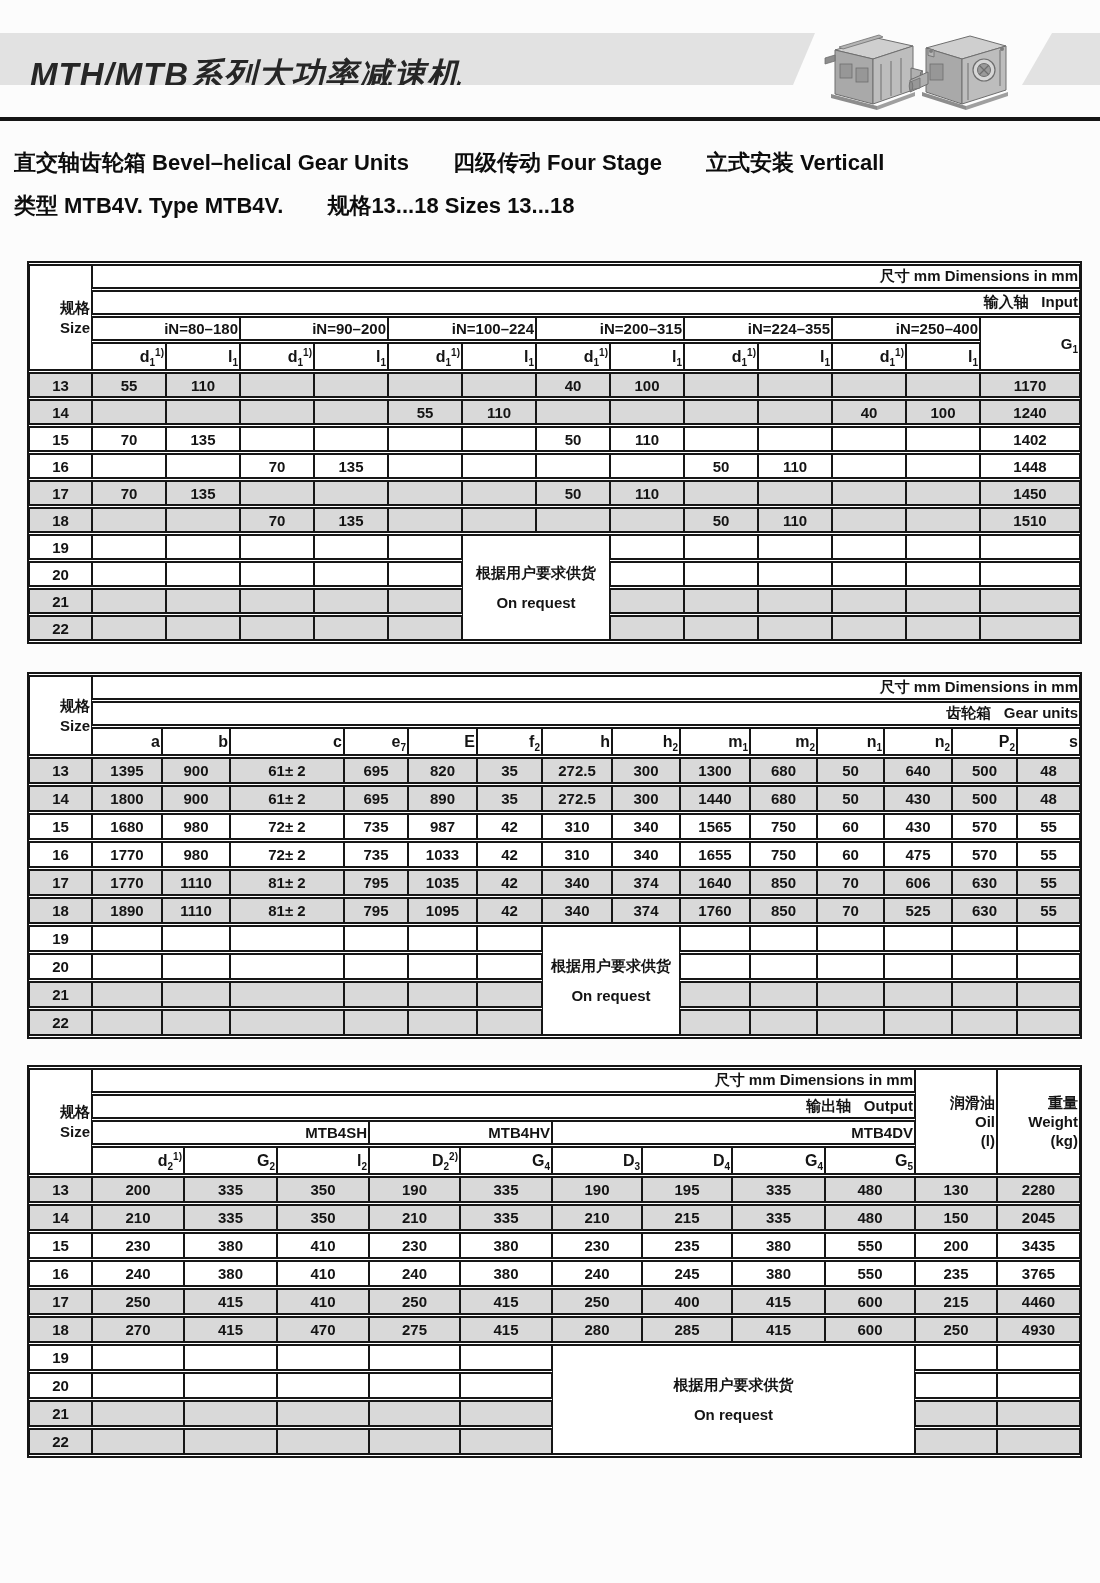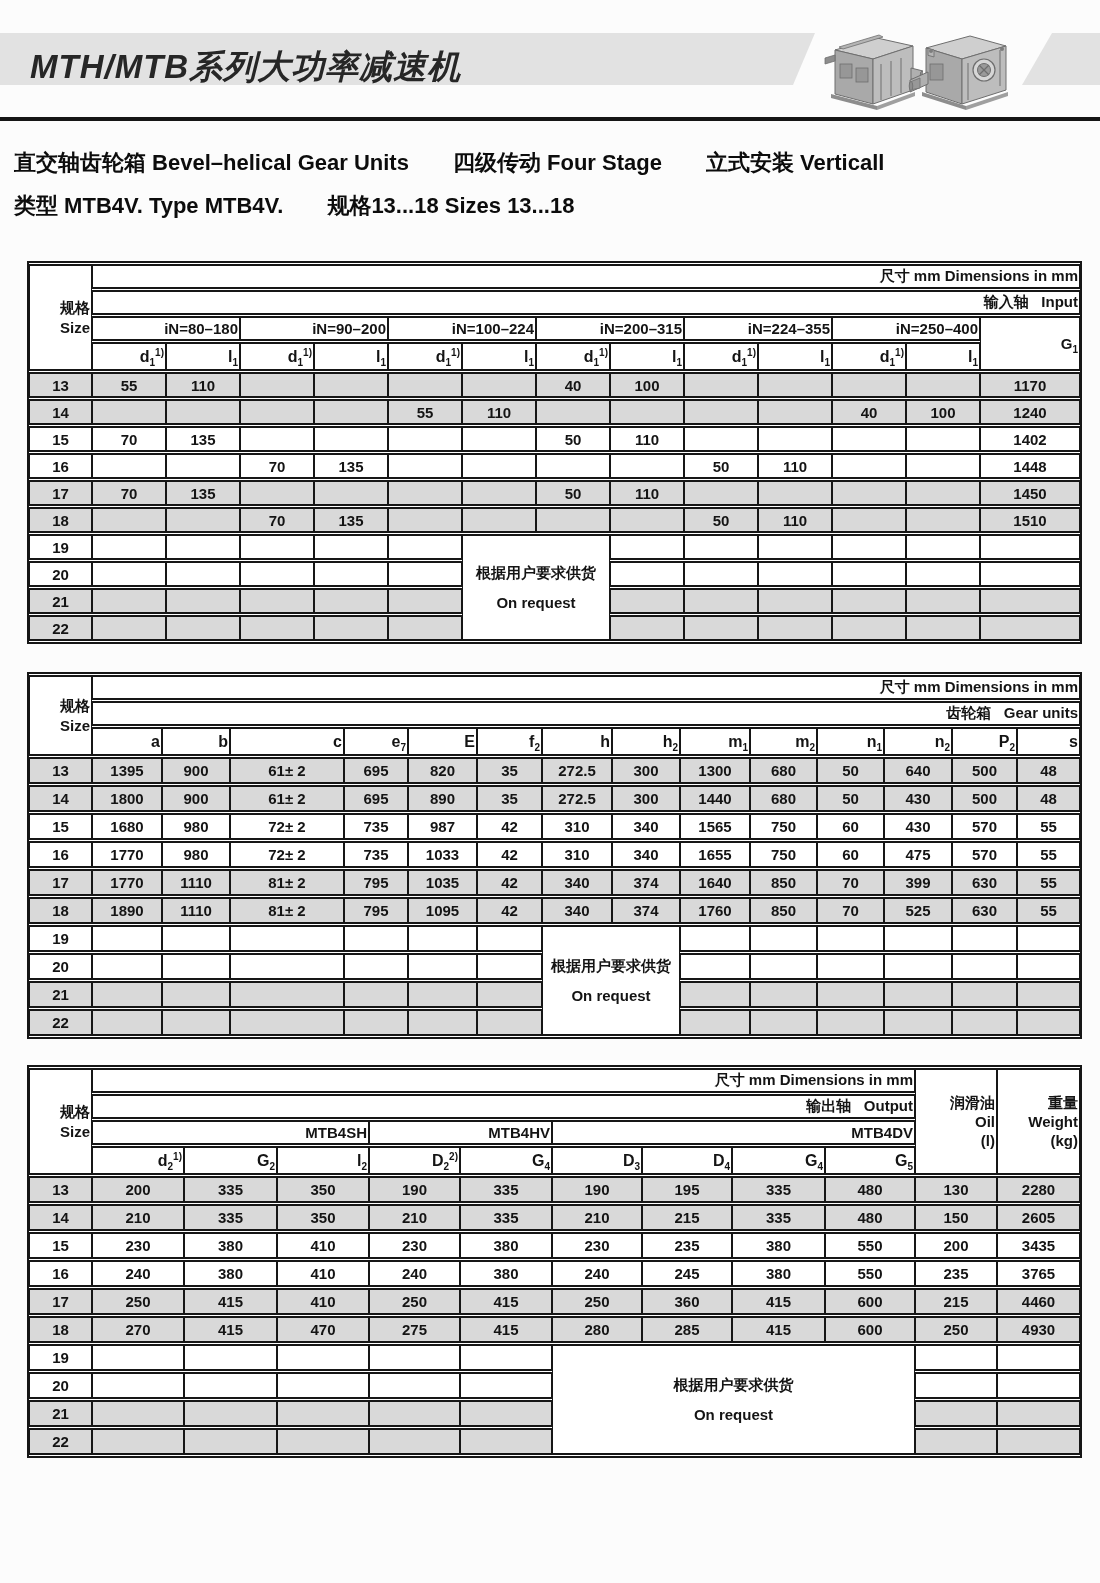--- a/index.html
+++ b/index.html
@@ -18,21 +18,21 @@
     position:absolute; left:0; top:33px; width:815px; height:52px;
     background:#e2e2e2;
     clip-path:polygon(0 0, 100% 0, calc(100% - 22px) 100%, 0 100%);
   }
   .bandR {
     position:absolute; right:0; top:33px; width:78px; height:52px;
     background:#e2e2e2;
     clip-path:polygon(30px 0, 100% 0, 100% 100%, 0 100%);
   }
   .title {
-    margin:0; padding:8px 0 0 30px;
+    margin:0; padding:16px 0 0 30px;
     font-size:33px; font-style:italic; line-height:52px;
     letter-spacing:1px; color:#262626; white-space:nowrap;
   }
   .gb { position:absolute; }
   .gb1 { left:823px; top:20px; width:100px; height:92px; }
   .gb2 { left:908px; top:18px; width:108px; height:98px; }
 
   
   .sub { margin:0 0 0 14px; font-size:22px; color:#0c0c0c; white-space:nowrap; }
   .sub1 { margin-top:27px; }
@@ -448,21 +448,21 @@
           <td>1110</td>
           <td>81± 2</td>
           <td>795</td>
           <td>1035</td>
           <td>42</td>
           <td>340</td>
           <td>374</td>
           <td>1640</td>
           <td>850</td>
           <td>70</td>
-          <td>399</td>
+          <td>606</td>
           <td>630</td>
           <td>55</td>
         </tr>
         <tr class="shade">
           <td>18</td>
           <td>1890</td>
           <td>1110</td>
           <td>81± 2</td>
           <td>795</td>
           <td>1095</td>
@@ -605,21 +605,21 @@
           <td>210</td>
           <td>335</td>
           <td>350</td>
           <td>210</td>
           <td>335</td>
           <td>210</td>
           <td>215</td>
           <td>335</td>
           <td>480</td>
           <td>150</td>
-          <td>2605</td>
+          <td>2045</td>
         </tr>
         <tr>
           <td>15</td>
           <td>230</td>
           <td>380</td>
           <td>410</td>
           <td>230</td>
           <td>380</td>
           <td>230</td>
           <td>235</td>
@@ -643,21 +643,21 @@
           <td>3765</td>
         </tr>
         <tr class="shade">
           <td>17</td>
           <td>250</td>
           <td>415</td>
           <td>410</td>
           <td>250</td>
           <td>415</td>
           <td>250</td>
-          <td>360</td>
+          <td>400</td>
           <td>415</td>
           <td>600</td>
           <td>215</td>
           <td>4460</td>
         </tr>
         <tr class="shade">
           <td>18</td>
           <td>270</td>
           <td>415</td>
           <td>470</td>

